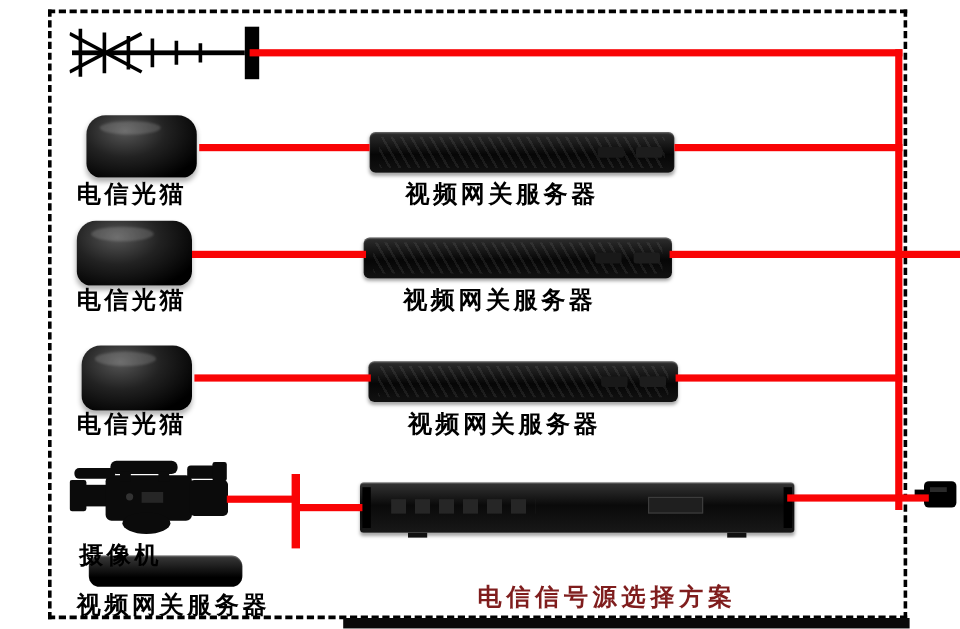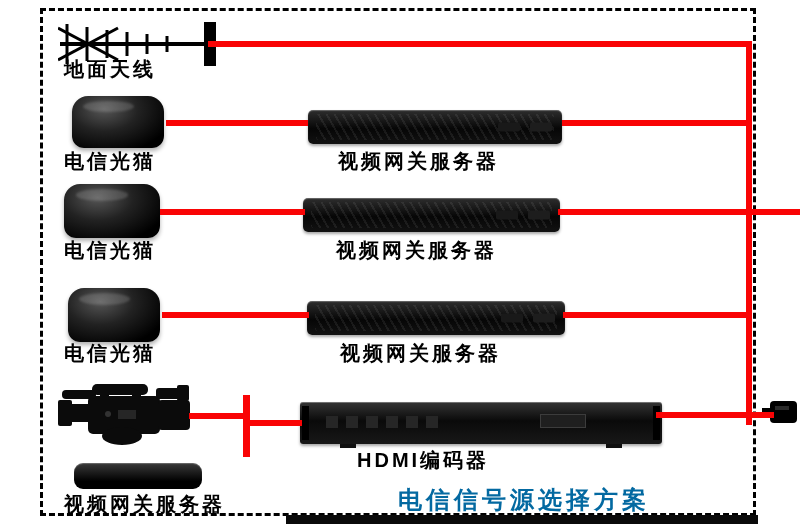--- a/index.html
+++ b/index.html
@@ -10,22 +10,22 @@
   }
   .dashed {
     position:absolute; border:3px dashed var(--border,#000); z-index:1;
   }
   .wire { position:absolute; background:var(--wire,#f90405); z-index:5; }
   .label {
     position:absolute; font-weight:700; font-size:20px; letter-spacing:3px;
     color:#000; white-space:nowrap; z-index:6;
   }
   .title-label {
-    position:absolute; font-weight:700; font-size:24px; letter-spacing:4px;
-    color:#0369a1; white-space:nowrap; z-index:6;
+    position:absolute; font-weight:700; font-size:20px; letter-spacing:4px;
+    color:#7f1d1d; white-space:nowrap; z-index:6;
   }
   .server {
     position:absolute; z-index:4; border-radius:5px;
     background:linear-gradient(180deg,#2e2e2e 0%,#060606 55%,#121212 100%);
     box-shadow:inset 0 1px 1px rgba(255,255,255,.28), 0 2px 3px rgba(0,0,0,.35);
   }
   .server::before {
     content:""; position:absolute; left:8px; right:8px; top:4px; bottom:4px;
     border-radius:3px;
     background:repeating-linear-gradient(60deg,rgba(255,255,255,.07) 0 2px,transparent 2px 7px);
@@ -79,21 +79,20 @@
     <rect x="2" y="20" width="144" height="4" fill="#000"></rect>
     <line x1="9" y1="2" x2="9" y2="42" stroke="#000" stroke-width="3"></line>
     <line x1="29" y1="5" x2="29" y2="39" stroke="#000" stroke-width="3"></line>
     <line x1="49" y1="8" x2="49" y2="36" stroke="#000" stroke-width="3"></line>
     <line x1="69" y1="10" x2="69" y2="34" stroke="#000" stroke-width="3"></line>
     <line x1="89" y1="12" x2="89" y2="32" stroke="#000" stroke-width="3"></line>
     <line x1="109" y1="14" x2="109" y2="30" stroke="#000" stroke-width="3"></line>
     <line x1="0" y1="38" x2="60" y2="6" stroke="#000" stroke-width="3"></line>
     <line x1="0" y1="6" x2="60" y2="38" stroke="#000" stroke-width="3"></line>
   </svg>
-  <div class="label" style="left:64px;top:56px">地面天线</div>
 
   <div class="wire" style="left:208px;top:41px;width:544px;height:6px"></div>
 
   <div class="wire" style="left:746px;top:41px;width:6px;height:384px"></div>
 
   <div class="modem" style="left:72px;top:96px;width:92px;height:52px"></div>
   <div class="wire" style="left:166px;top:120px;width:142px;height:6px"></div>
   <div class="server" style="left:308px;top:110px;width:254px;height:34px"></div>
   <div class="wire" style="left:562px;top:120px;width:190px;height:6px"></div>
   <div class="label" style="left:64px;top:148px">电信光猫</div>
@@ -121,34 +120,34 @@
     <rect x="42" y="13" width="9" height="8" fill="#0b0b0b"></rect>
     <rect x="74" y="13" width="9" height="8" fill="#0b0b0b"></rect>
     <rect x="4" y="10" width="34" height="9" rx="4" fill="#0b0b0b"></rect>
     <rect x="98" y="8" width="24" height="11" rx="3" fill="#0b0b0b"></rect>
     <rect x="119" y="5" width="12" height="16" rx="2" fill="#0b0b0b"></rect>
     <rect x="100" y="20" width="32" height="30" rx="4" fill="#0b0b0b"></rect>
     <ellipse cx="64" cy="56" rx="20" ry="9" fill="#0b0b0b"></ellipse>
     <circle cx="50" cy="34" r="3" fill="#323232"></circle>
     <rect x="60" y="30" width="18" height="9" fill="#262626"></rect>
   </svg>
+  <div class="label" style="left:66px;top:449px">摄像机</div>
 
   <div class="wire" style="left:189px;top:413px;width:56px;height:6px"></div>
   <div class="wire" style="left:243px;top:395px;width:7px;height:62px"></div>
   <div class="wire" style="left:248px;top:420px;width:54px;height:6px"></div>
 
   <div class="encoder" style="left:300px;top:402px;width:362px;height:42px">
     <span class="ear" style="left:2px"></span>
     <span class="ear" style="right:2px"></span>
     <span class="ports"></span>
     <span class="disp"></span>
     <span class="foot" style="left:40px"></span>
     <span class="foot" style="right:40px"></span>
   </div>
-  <div class="label" style="left:357px;top:447px">HDMI编码器</div>
 
   <div class="wire" style="left:656px;top:412px;width:118px;height:6px"></div>
   <svg class="icon" style="left:762px;top:399px" width="36" height="26" viewBox="0 0 36 26">
     <rect x="0" y="9" width="9" height="8" fill="#000"></rect>
     <rect x="8" y="2" width="27" height="22" rx="4" fill="#000"></rect>
     <rect x="13" y="7" width="14" height="4" fill="#2a2a2a"></rect>
   </svg>
 
   <div class="player" style="left:74px;top:463px;width:128px;height:26px"></div>
   <div class="label" style="left:64px;top:491px">视频网关服务器</div>

